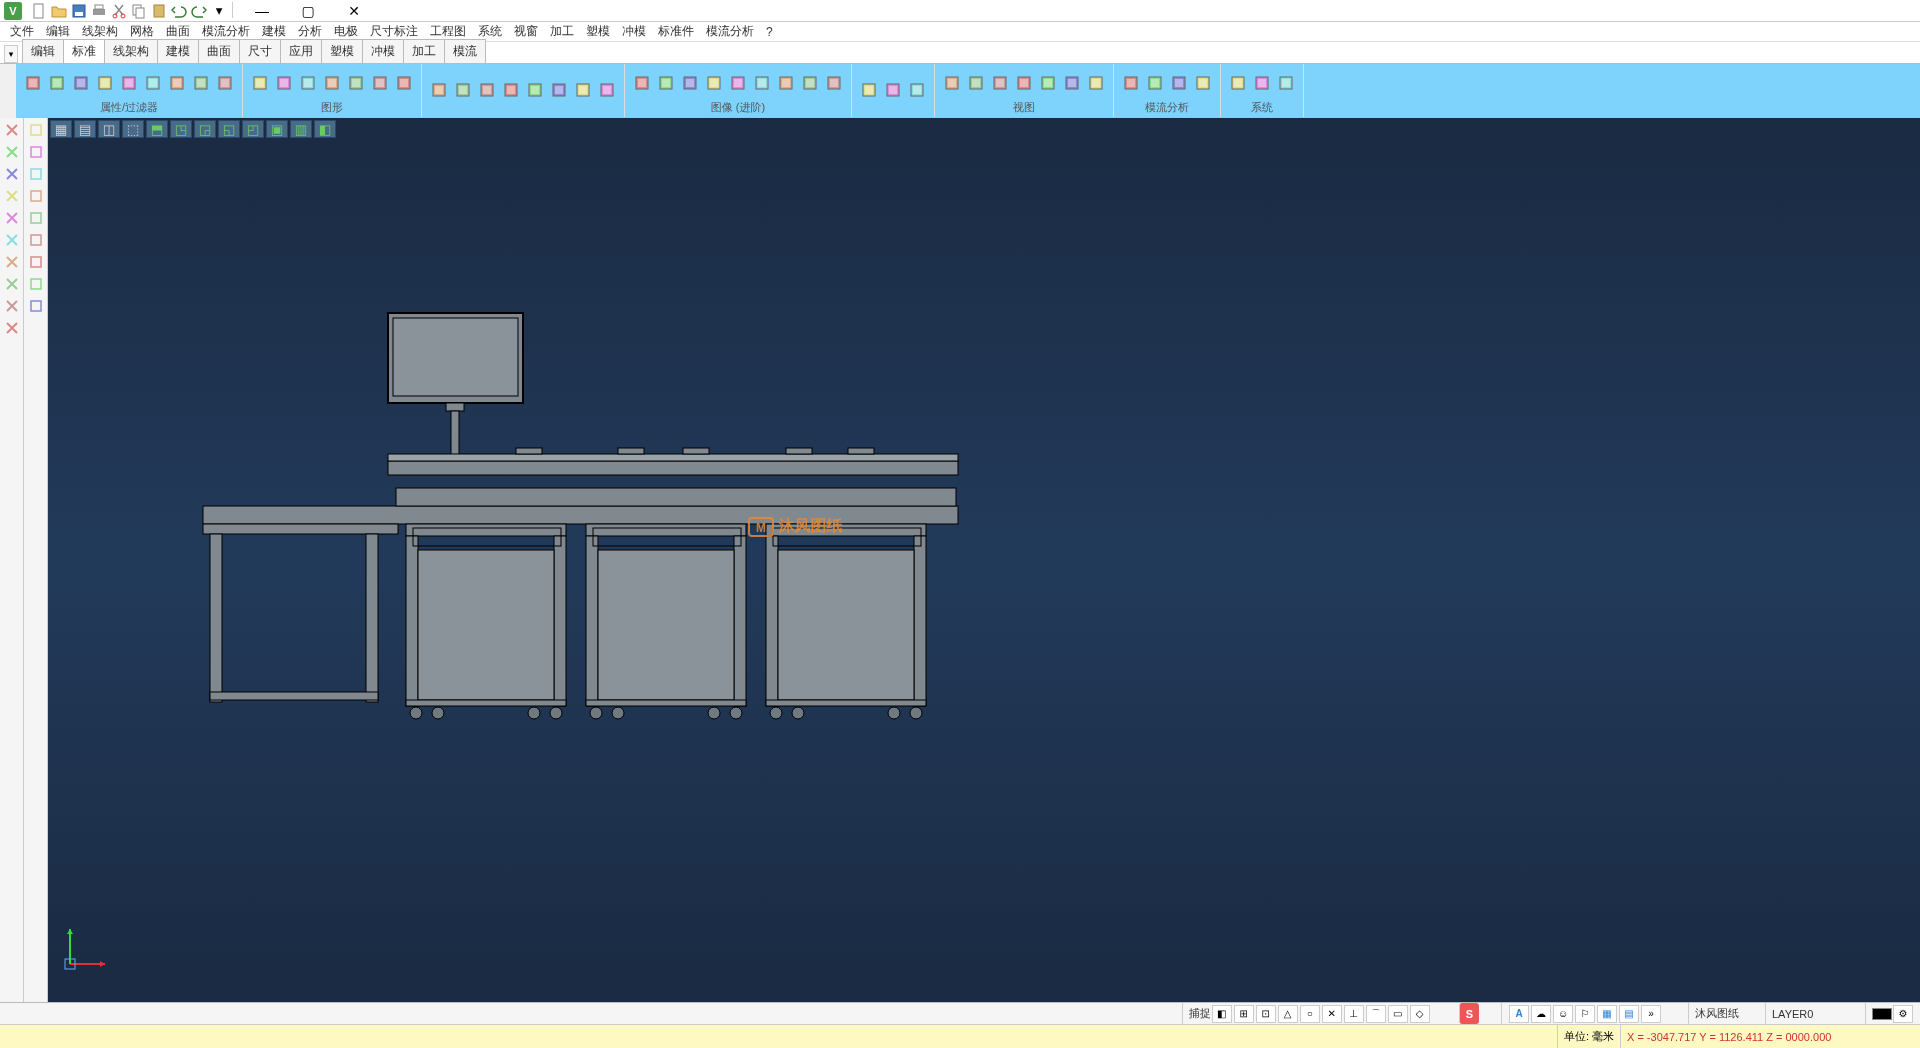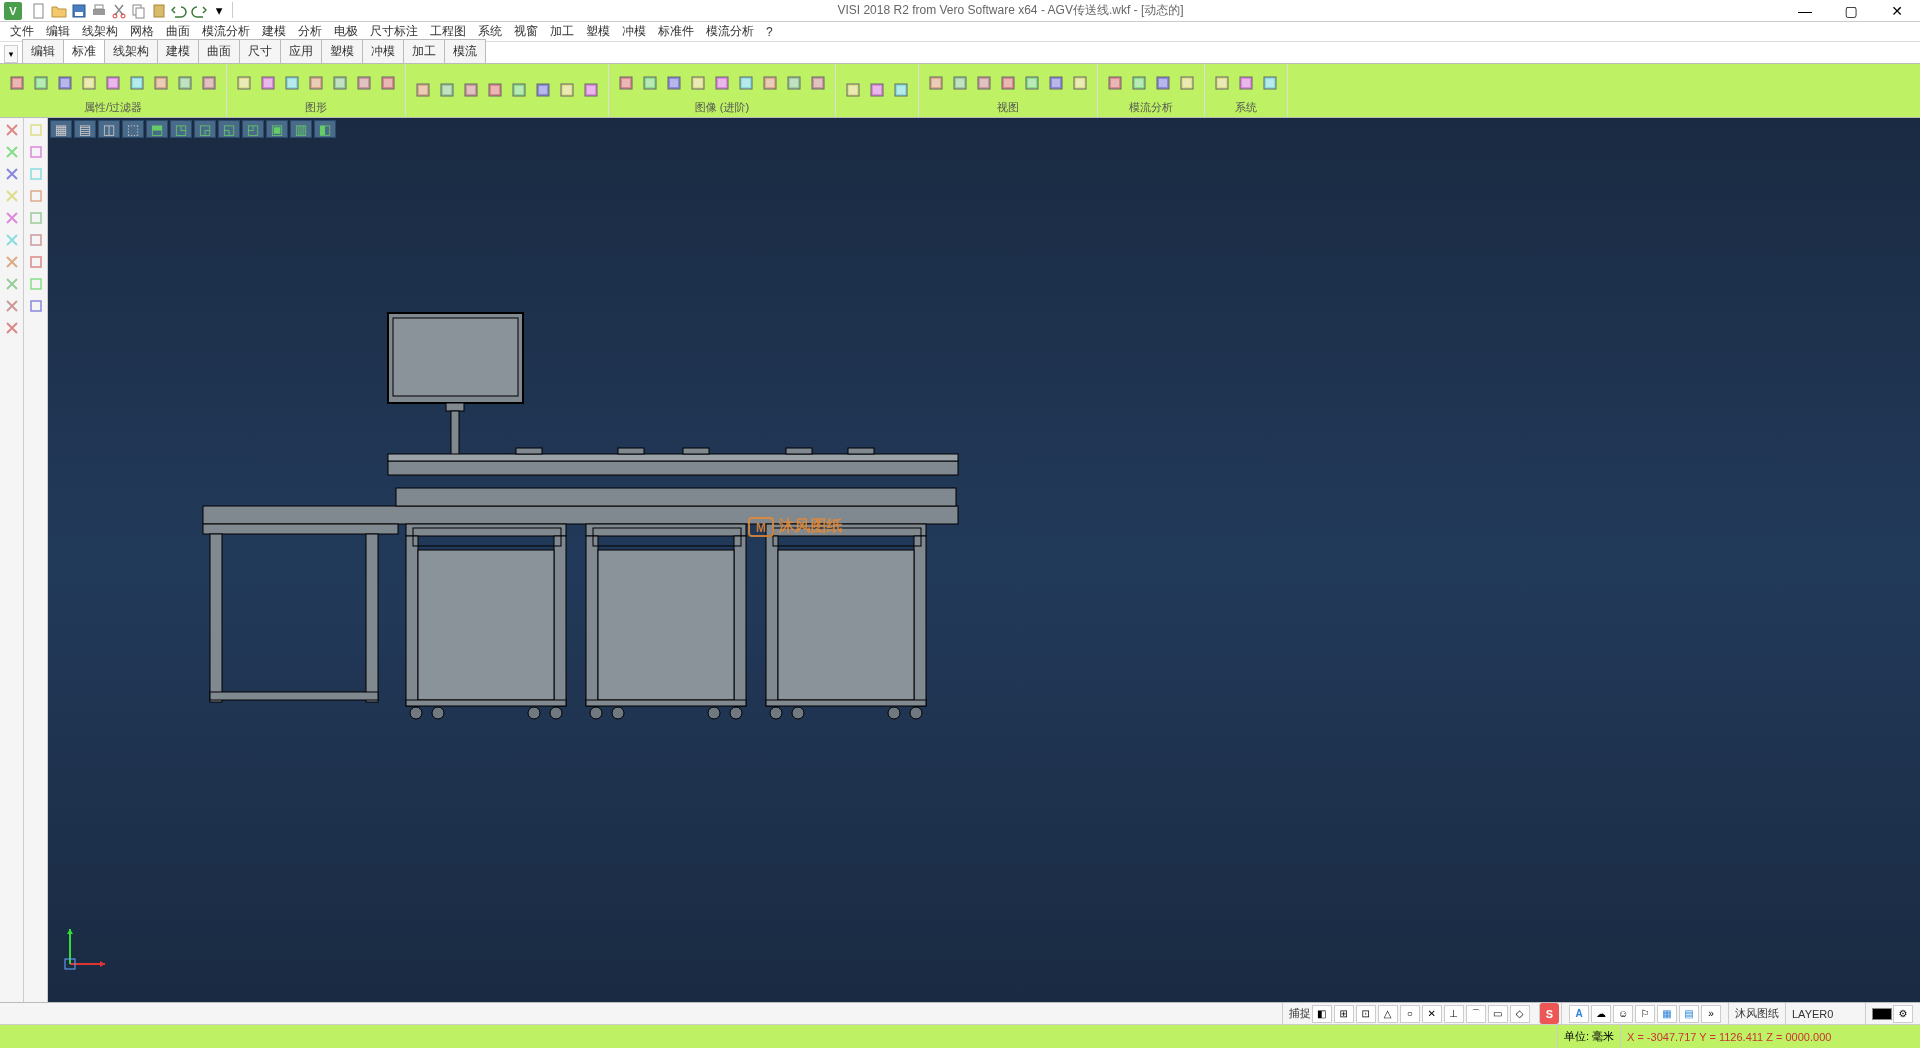--- a/index.html
+++ b/index.html
@@ -18,42 +18,42 @@
 .menu-bar { height: 20px; background: #fff; display: flex; align-items: center; padding: 0 4px; border-bottom: 1px solid #ddd; }
 .menu-item { padding: 14px 6px; color: #333; font-size: 12px; cursor: pointer; }
 
 
 .tab-bar { height: 22px; background: #fff; display: flex; align-items: flex-end; padding: 0 4px; border-bottom: 1px solid #bbb; }
 .tab-toggle { width: 14px; height: 18px; display:flex; align-items:center; justify-content:center; border:1px solid #ccc; margin-right:4px; background:#f8f8f8; cursor:pointer; font-size:9px; }
 .tab { padding: 3px 8px; border: 1px solid #bbb; border-bottom: none; background: #f5f5f5; font-size: 12px; color: #333; cursor: pointer; margin-right: -1px; }
 .tab.active { background: #fff; position: relative; z-index: 2; }
 
 
-.ribbon { height: 54px; background: #bef264; display: flex; border-bottom: 1px solid #bbb; }
+.ribbon { height: 54px; background: #7dd3fc; display: flex; border-bottom: 1px solid #bbb; margin-left: 16px; }
 .ribbon-group { display: flex; flex-direction: column; border-right: 1px solid #ddd; padding: 2px 6px; }
 .ribbon-row { display: flex; gap: 2px; flex: 1; align-items: center; }
 .ribbon-btn { width: 22px; height: 26px; border: none; background: transparent; cursor: pointer; display:flex; align-items:center; justify-content:center; }
 .ribbon-label { font-size: 11px; color: #555; text-align: center; padding-top: 1px; }
 
 
 .main-row { flex: 1; display: flex; position: relative; }
 .lt-bar { width: 24px; background: #f5f5f5; border-right: 1px solid #ccc; display: flex; flex-direction: column; gap: 2px; padding: 2px; }
 .lt-bar2 { width: 24px; background: #f5f5f5; border-right: 1px solid #ccc; display: flex; flex-direction: column; gap: 2px; padding: 2px; }
 .lt-btn { width: 20px; height: 20px; border: 1px solid transparent; background: transparent; cursor: pointer; display:flex; align-items:center; justify-content:center; }
 .viewport { flex: 1; background: linear-gradient(to bottom, #1a2a42 0%, #223a5a 50%, #1a2a42 100%); position: relative; overflow: hidden; }
 .vp-topbar { position: absolute; top: 0; left: 0; display: flex; gap: 2px; padding: 2px; }
 .vp-btn { width: 22px; height: 18px; background: #4a6a8a; border: 1px solid #2a4a6a; cursor: pointer; display:flex; align-items:center; justify-content:center; }
 
 .cad-model { position: absolute; left: 140px; top: 140px; width: 790px; height: 480px; }
 .cad-model * { position: absolute; }
 
 .coord-tri { position: absolute; left: 12px; bottom: 28px; width: 50px; height: 50px; }
 
 
-.status-bar { height: 22px; background: #f5f5f5; border-top: 1px solid #bbb; display: flex; align-items: center; font-size: 11px; color: #333; }
+.status-bar { height: 22px; background: #f5f5f5; border-top: 1px solid #bbb; display: flex; align-items: center; font-size: 11px; color: #333; gap: 20px; }
 .status-spacer { flex: 1; }
 .status-item { padding: 0 6px; border-left: 1px solid #ccc; height: 100%; display: flex; align-items: center; }
 .sb-btn { width: 20px; height: 18px; border: 1px solid #ccc; background: #fff; margin: 0 1px; cursor:pointer; display:flex; align-items:center; justify-content:center; font-size:10px; }
 
 .watermark { position: absolute; left: 700px; top: 398px; color: #e88a33; font-size: 16px; font-weight: bold; opacity: 0.85; pointer-events: none; }
 
 
 .ico { width: 16px; height: 16px; display: inline-block; }
 </style>
 </head>
@@ -108,21 +108,20 @@
         </svg>
       </button>
     <button class="qat-btn">
         <svg class="ico" viewBox="0 0 16 16">
           <path d="M6 4a5 5 0 0 0 0 10h6M12 4l3 3-3 3" fill="none" stroke="#3a7a3a" stroke-width="1.5"></path>
         </svg>
       </button>
     <button class="qat-btn">▾</button>
     <span style="width:1px;height:16px;background:#ccc;margin:0 2px"></span>
   </div>
-  <div class="title-text">VISI 2018 R2 from Vero Software x64 - AGV传送线.wkf - [动态的]</div>
   <div class="win-controls">
     <button class="win-btn">—</button>
     <button class="win-btn">▢</button>
     <button class="win-btn win-close">✕</button>
   </div>
 </div>
 
 <div class="menu-bar" id="menu-bar">
     <div class="menu-item">文件</div>
     <div class="menu-item">编辑</div>
@@ -730,17 +729,17 @@
     <button class="sb-btn" style="color:#2a82da">▤</button>
     <button class="sb-btn">»</button>
   </div>
   <div class="status-item">沐风图纸</div>
   <div class="status-item" style="min-width:80px">LAYER0</div>
   <div class="status-item">
     <span style="width:20px;height:12px;background:#000;display:inline-block;border:1px solid #888"></span>
     <button class="sb-btn">⚙</button>
   </div>
 </div>
-<div style="height:24px;background:#bef264;border-top:1px solid #ccc;display:flex;align-items:center;font-size:11px">
+<div style="height:24px;background:#fef9c3;border-top:1px solid #ccc;display:flex;align-items:center;font-size:11px">
   <div class="status-spacer"></div>
   <div class="status-item">单位: 毫米</div>
   <div class="status-item" style="color:#c33;min-width:300px;text-align:right">X = -3047.717 Y = 1126.411 Z = 0000.000</div>
 </div>
 
 </body></html>

